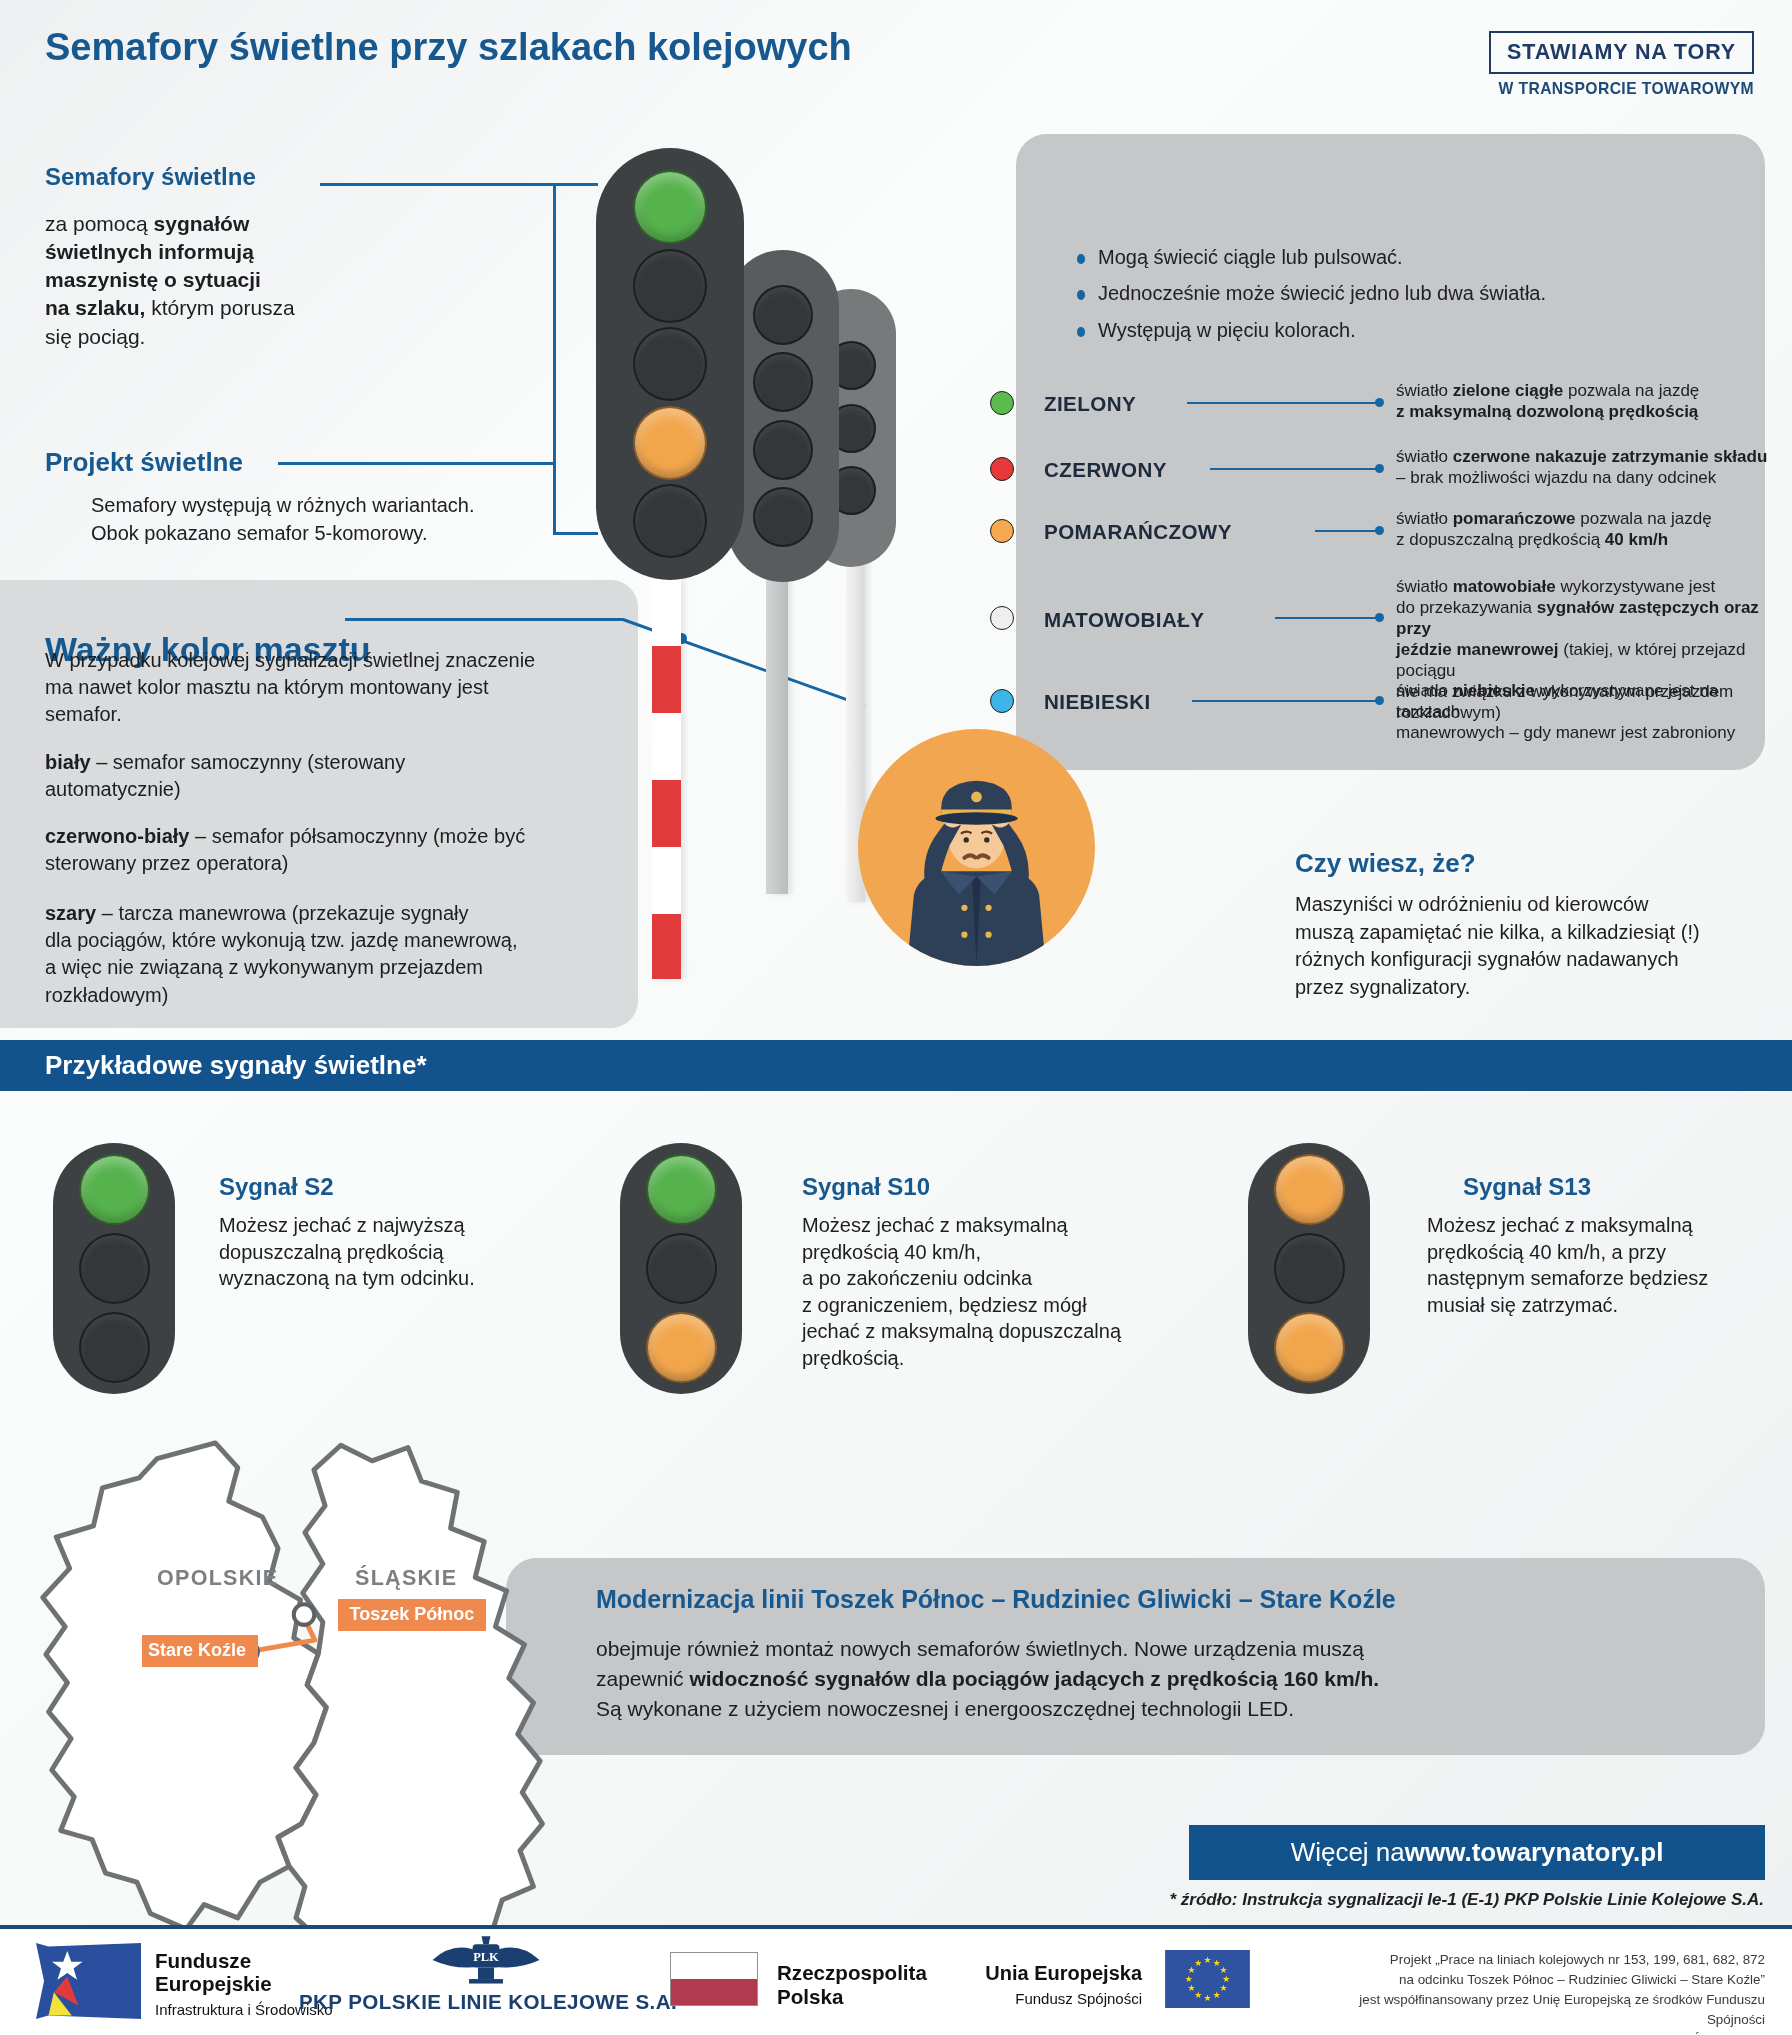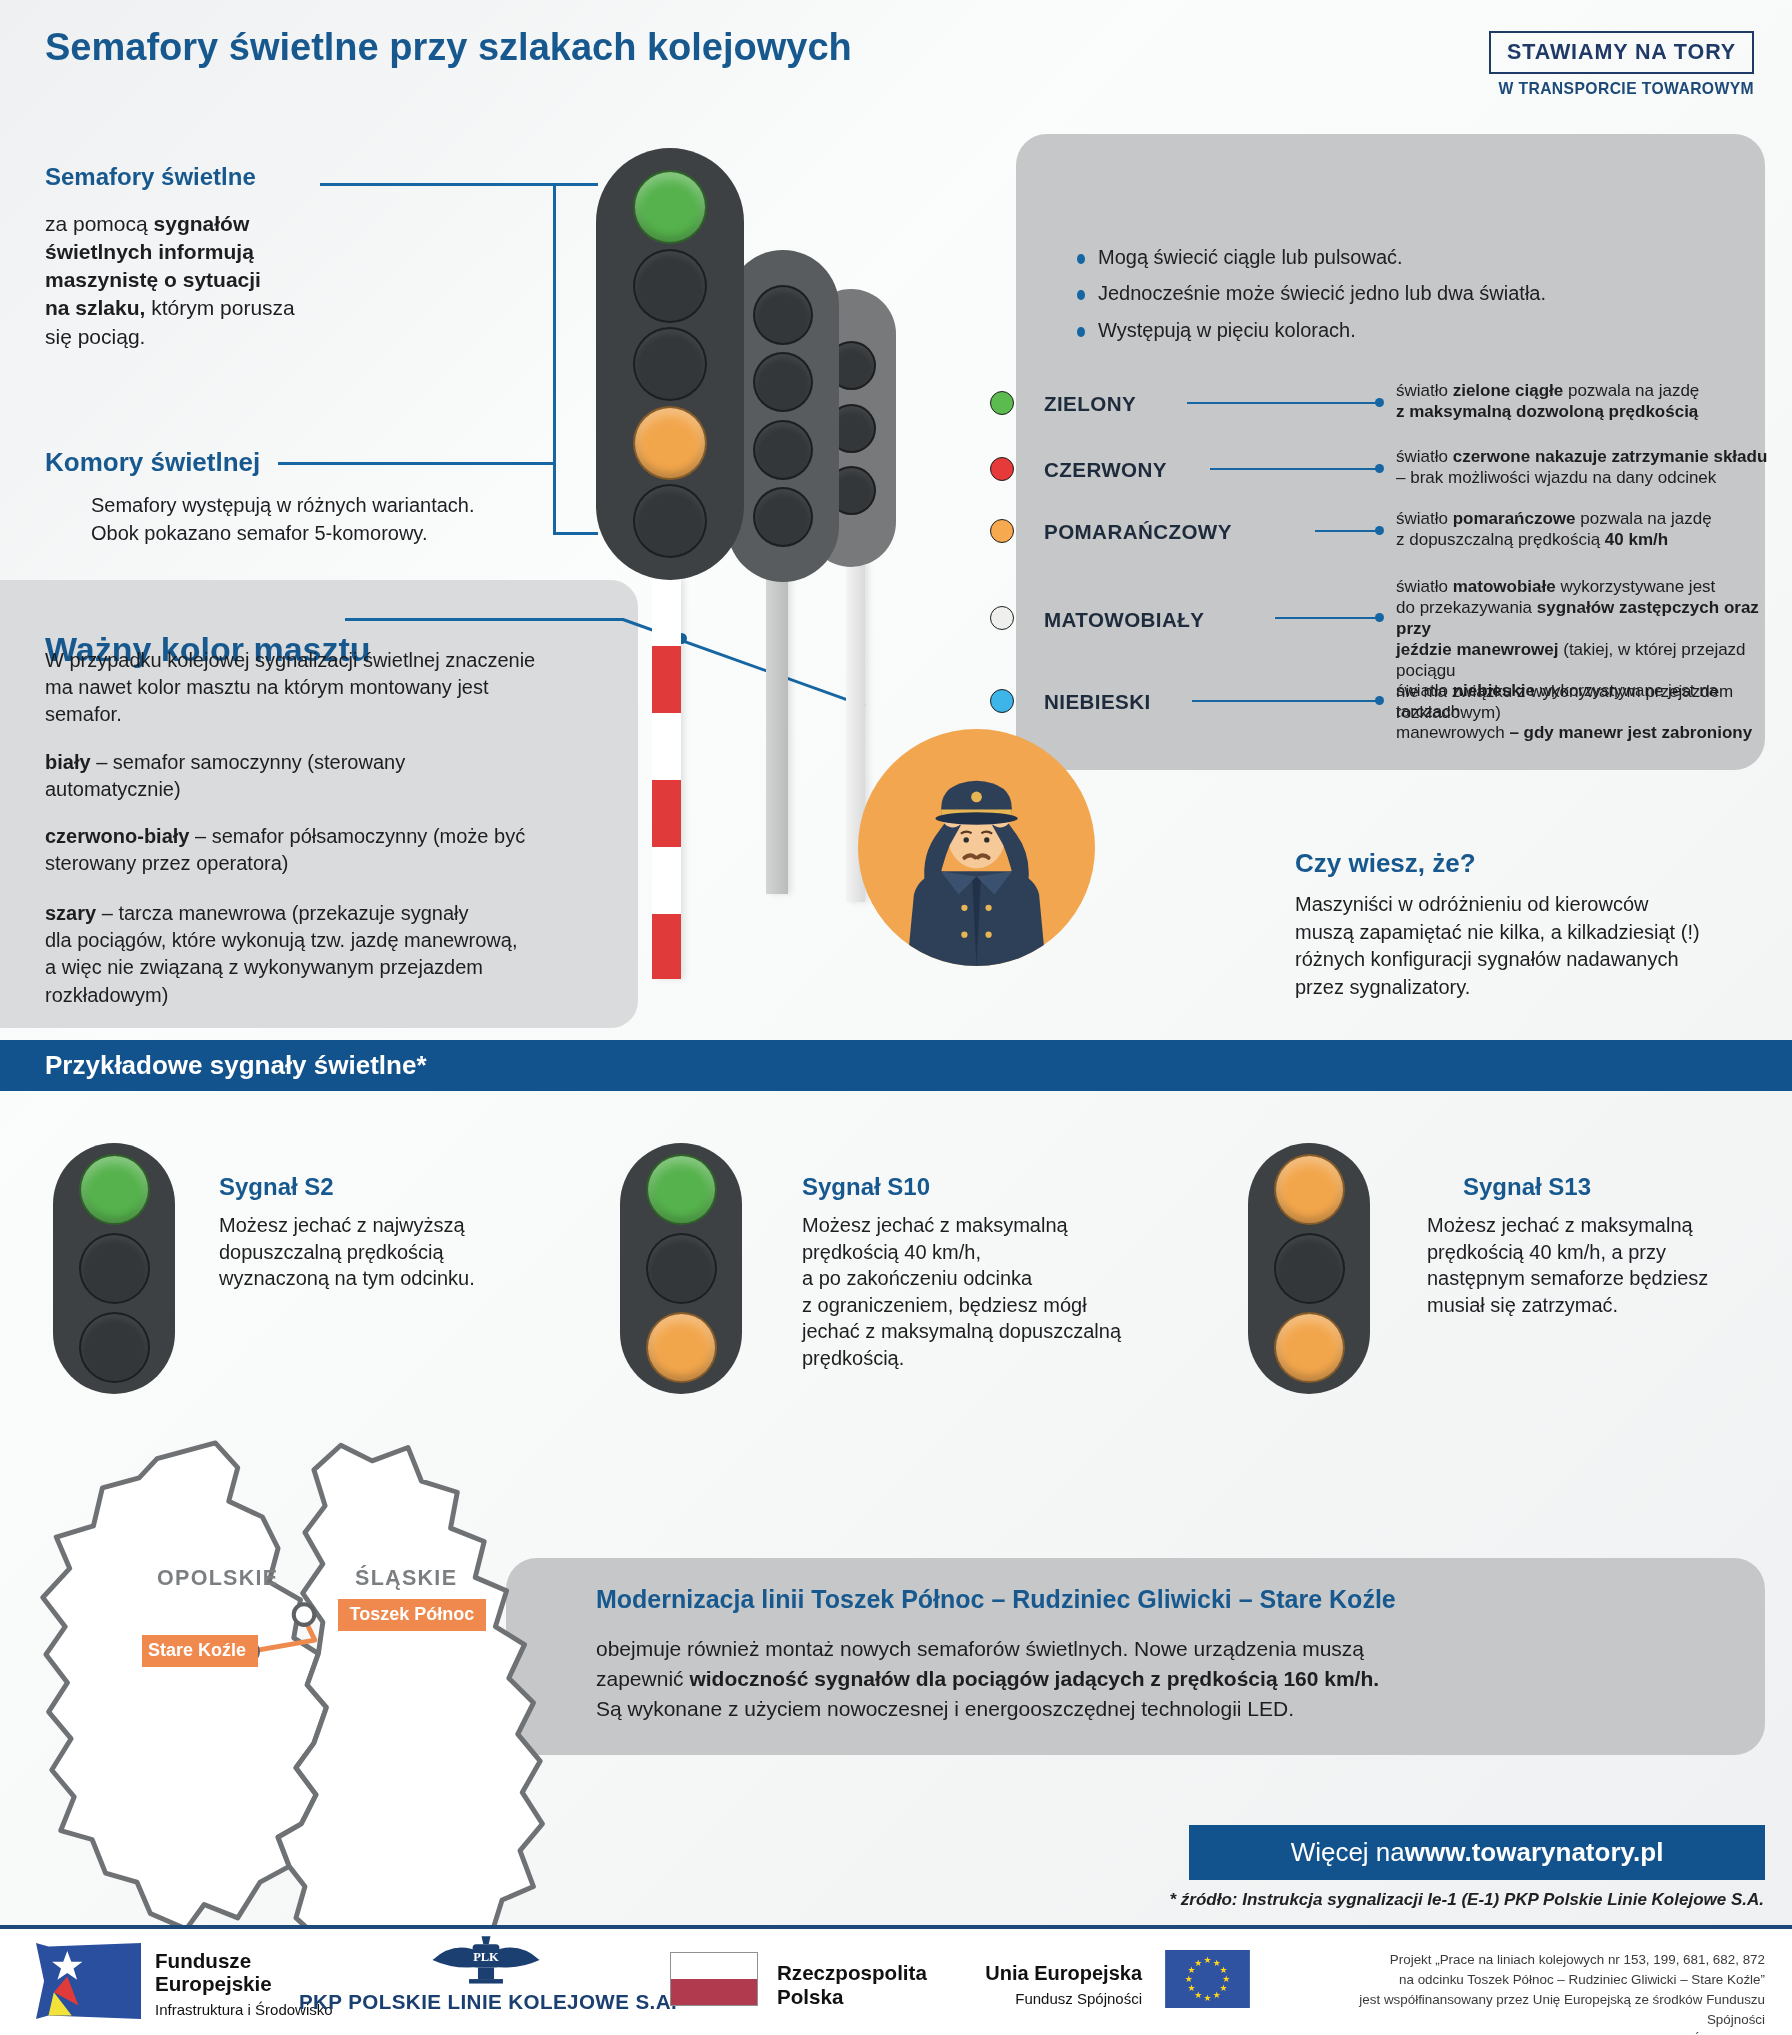--- a/index.html
+++ b/index.html
@@ -41,21 +41,21 @@
   <div class="abs" style="right:38px;top:30.5px;border:2.7px solid #203a68;color:#203a68;font-weight:700;font-size:21.5px;letter-spacing:0.9px;padding:7.2px 16px;"><span style="margin-left: 0px;">STAWIAMY NA TORY</span></div>
   <div class="abs" style="right:38px;top:80px;color:#1c4977;font-weight:700;font-size:15.7px;letter-spacing:0.4px;">W TRANSPORCIE TOWAROWYM</div>
 
   <div class="abs h-blue" style="left:45px;top:163px;font-size:24px;">Semafory świetlne</div>
   <div class="abs pre" style="left:45px;top:210px;font-size:21px;line-height:1.34;"><span>za pomocą </span><span style="font-weight: 700;">sygnałów
 świetlnych informują
 maszynistę o sytuacji
 na szlaku,</span><span> którym porusza
 się pociąg.</span></div>
 
-  <div class="abs h-blue" style="left:45px;top:447px;font-size:26px;">Komory świetlnej</div>
+  <div class="abs h-blue" style="left:45px;top:447px;font-size:26px;">Projekt świetlne</div>
   <div class="abs pre" style="left:45px;top:491px;font-size:20px;line-height:1.4;margin-left:46px;">Semafory występują w różnych wariantach.
 Obok pokazano semafor 5-komorowy.</div>
 
   <div class="abs" style="left:0;top:580px;width:638px;height:448px;background:#d9dbdc;border-radius:0 27px 27px 0;"></div>
   <div class="abs h-blue" style="left:45px;top:630px;font-size:34px;">Ważny kolor masztu</div>
   <div class="abs pre" style="left:45px;top:647px;font-size:20px;line-height:1.36;">W przypadku kolejowej sygnalizacji świetlnej znaczenie
 ma nawet kolor masztu na którym montowany jest
 semafor.</div>
   <div class="abs pre" style="left:45px;top:749px;font-size:20px;line-height:1.36;"><span style="font-weight: 700;">biały</span><span> – semafor samoczynny (sterowany
 automatycznie)</span></div>
@@ -131,21 +131,21 @@
   <div class="legend-desc" style="left:1396px;top:576px;"><span>światło </span><span style="font-weight: 700;">matowobiałe</span><span> wykorzystywane jest
 do przekazywania </span><span style="font-weight: 700;">sygnałów zastępczych oraz przy
 jeździe manewrowej</span><span> (takiej, w której przejazd pociągu
 nie ma związku z wykonywanym przejazdem rozkładowym)</span></div>
 
   <div class="legend-dot" style="left: 990px; top: 689px; background: rgb(61, 181, 233);"></div>
   <div class="legend-name" style="left:1044px;top:690px;">NIEBIESKI</div>
   <div class="line" style="left:1192px;top:700px;width:187px;height:2.2px;"></div>
   <div class="bdot" style="left:1375px;top:696px;width:9px;height:9px;"></div>
   <div class="legend-desc" style="left:1396px;top:680px;"><span>światło </span><span style="font-weight: 700;">niebieskie</span><span> wykorzystywane jest na tarczach
-manewrowych </span><span style="font-weight: 700; margin-top: 30px;">– gdy manewr jest zabroniony</span></div>
+manewrowych </span><span style="font-weight: 400; margin-top: 30px;">– gdy manewr jest zabroniony</span></div>
 
   <div class="abs" style="left:858px;top:729px;width:237px;height:237px;">
     <svg width="237" height="237" viewBox="0 0 530 530">
       <defs>
           <clipPath id="cc">
             <circle cx="265" cy="265" r="265"></circle>
           </clipPath>
         </defs>
       <circle cx="265" cy="265" r="265" fill="#f2a64f"></circle>
       <g clip-path="url(#cc)">

